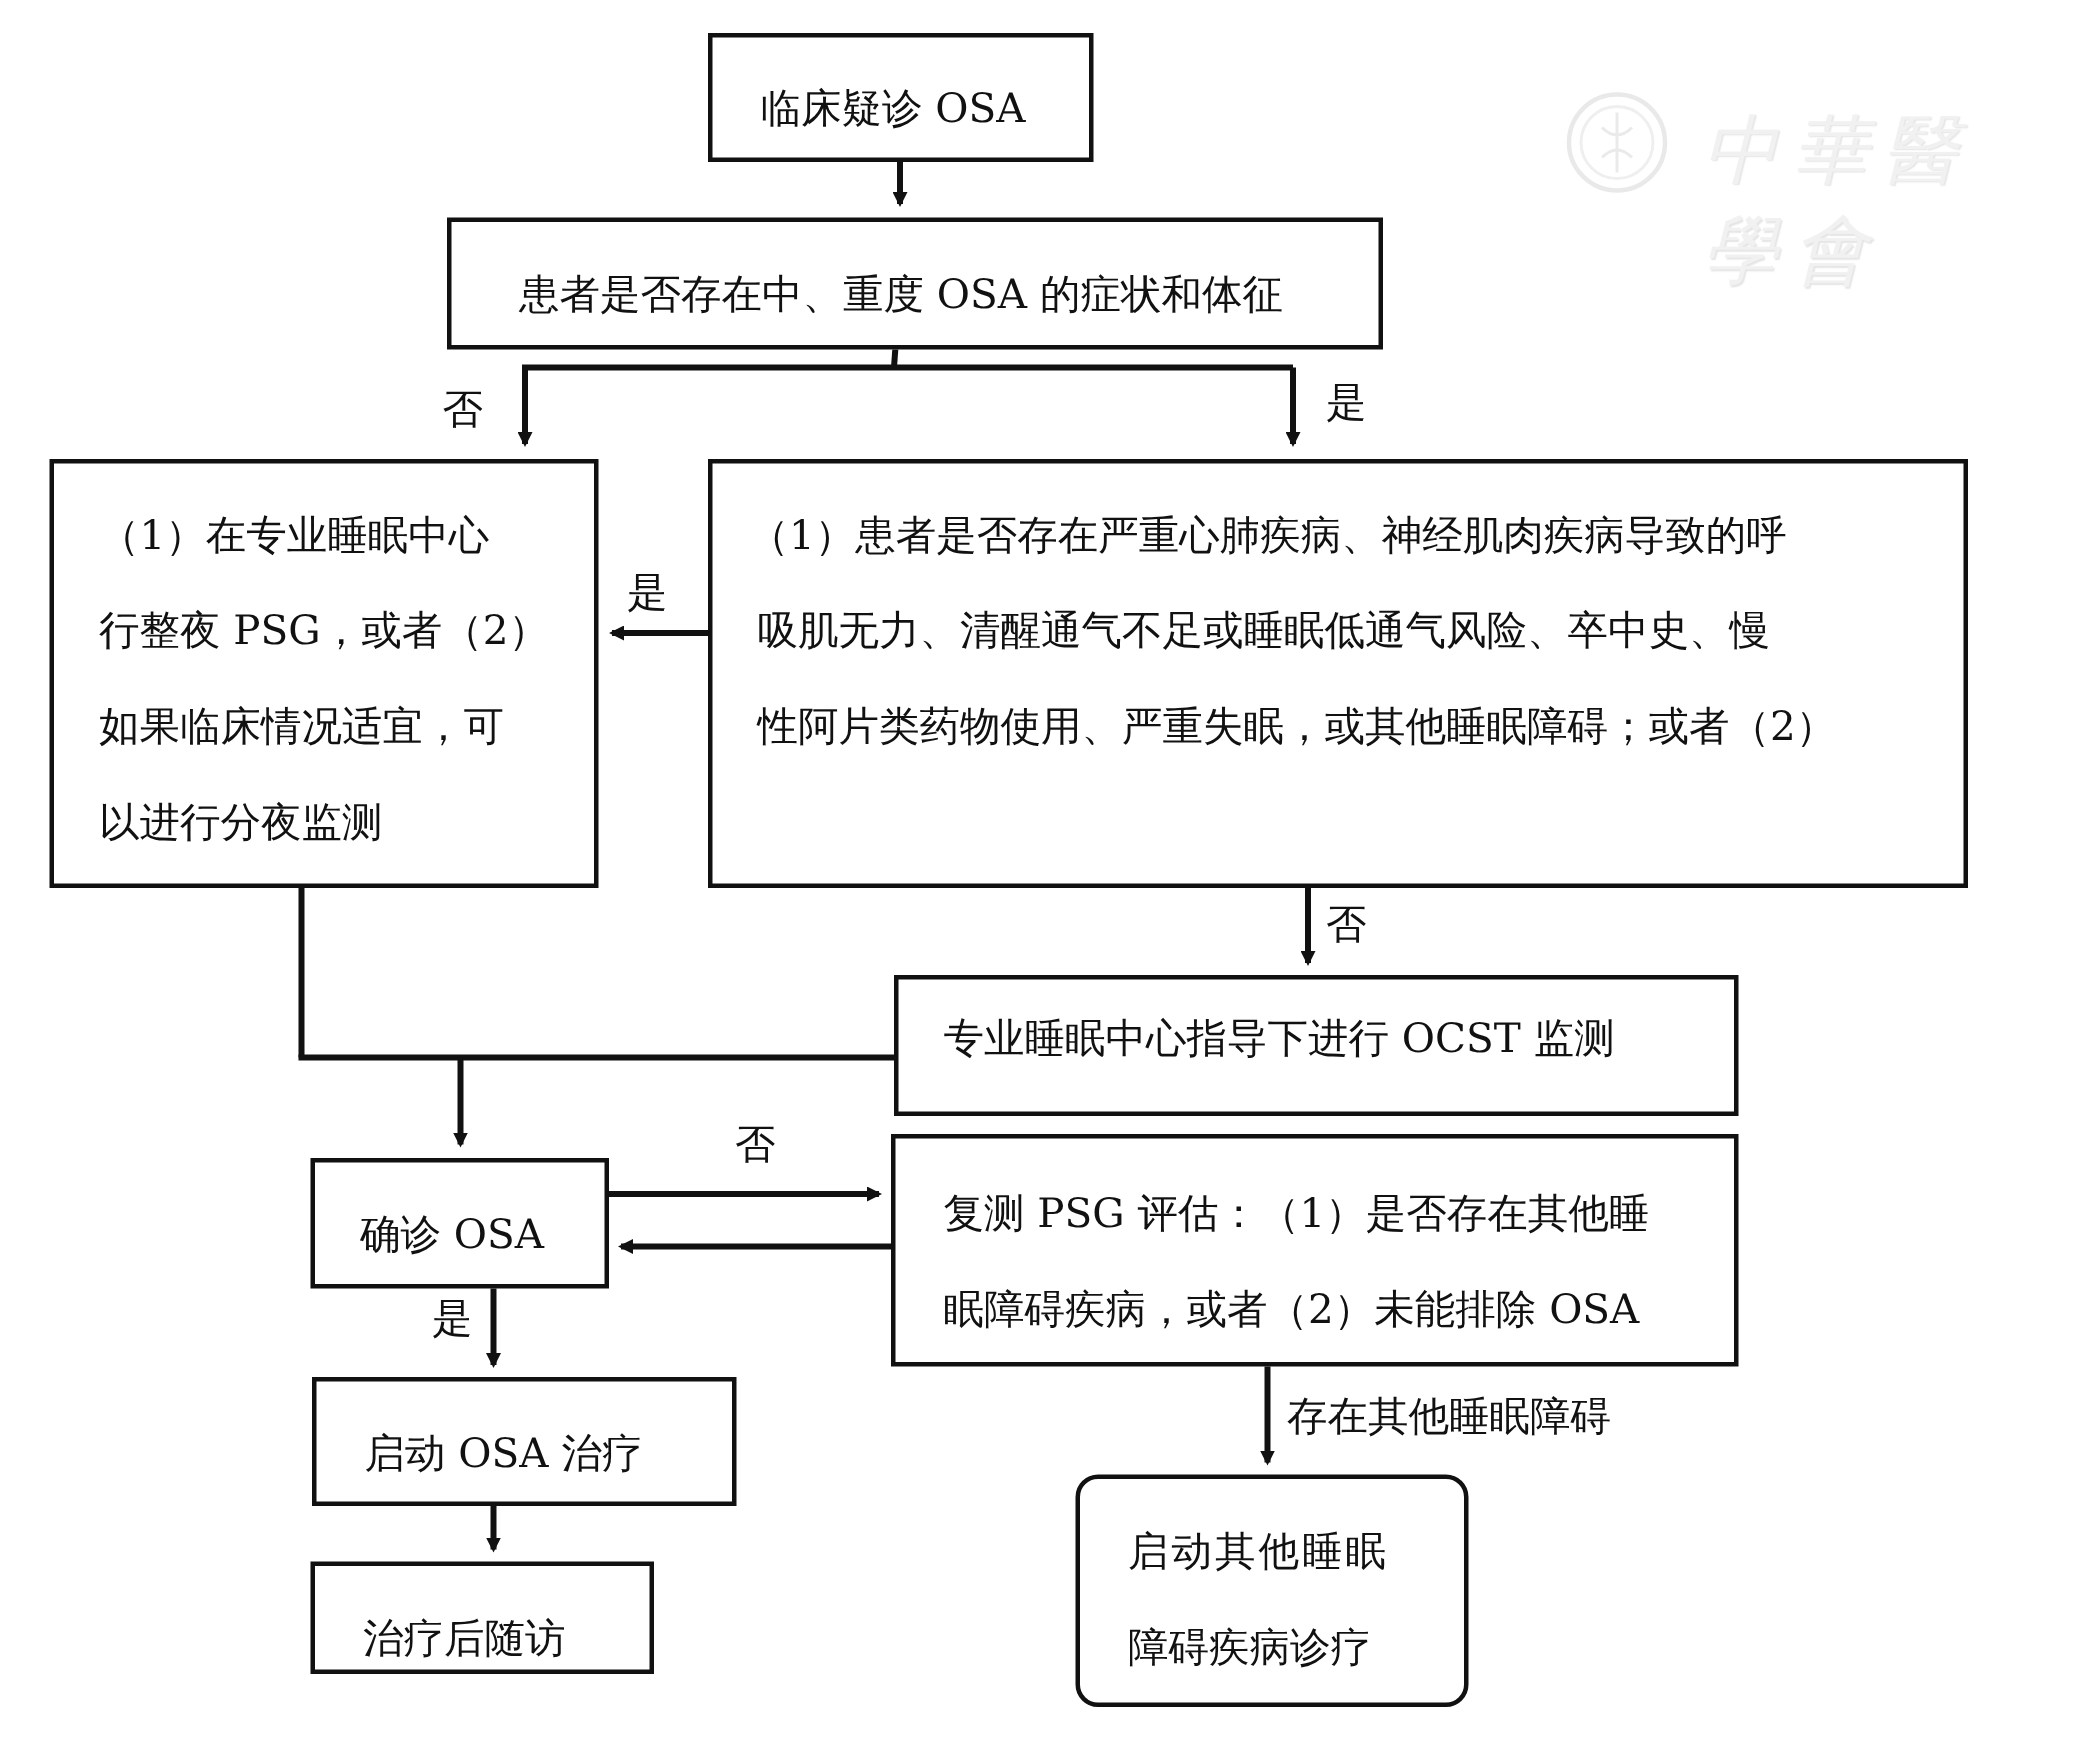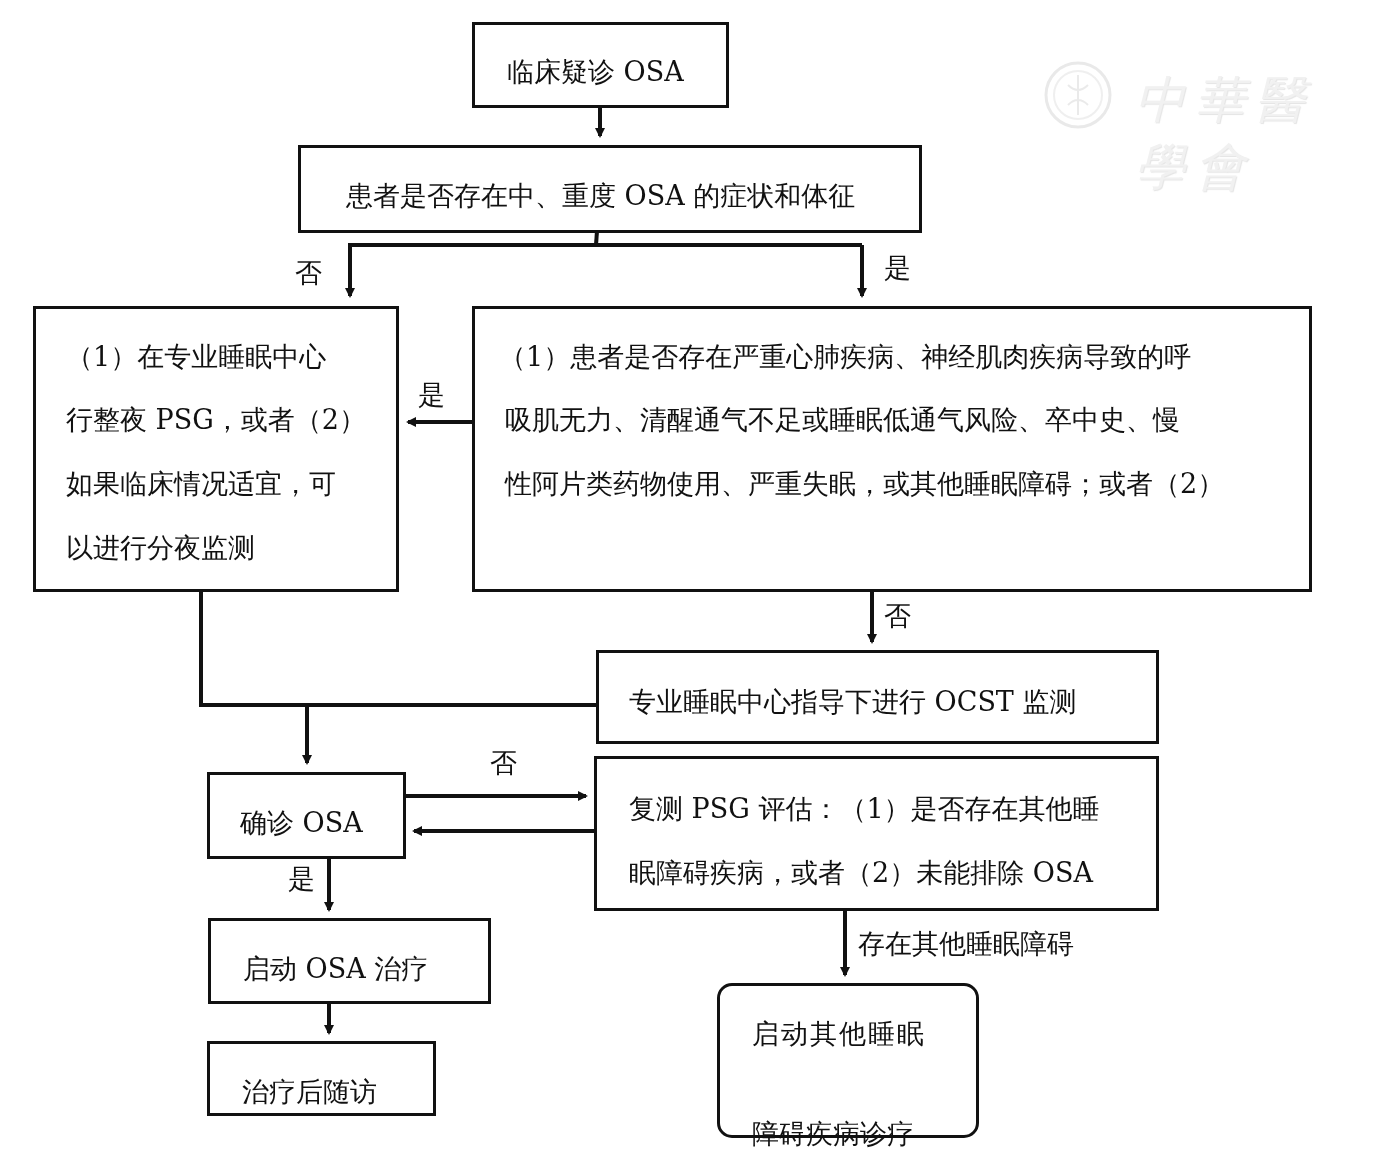--- a/index.html
+++ b/index.html
@@ -75,21 +75,21 @@
   <span class="txt" style="left:30px;top:221px;">以进行分夜监测</span>
 </div>
 
 <div class="box" style="left:472px;top:306px;width:840px;height:286px;">
   <span class="txt" style="left:24px;top:30px;">（1）患者是否存在严重心肺疾病、神经肌肉疾病导致的呼</span>
   <span class="txt" style="left:30px;top:93px;">吸肌无力、清醒通气不足或睡眠低通气风险、卒中史、慢</span>
   <span class="txt" style="left:30px;top:157px;">性阿片类药物使用、严重失眠，或其他睡眠障碍；或者（2）</span>
 </div>
 
 <div class="box" style="left:596px;top:650px;width:563px;height:94px;">
-  <span class="txt" style="left:30px;top:31px;">专业睡眠中心指导下进行 OCST 监测</span>
+  <span class="txt" style="left:30px;top:21px;">专业睡眠中心指导下进行 OCST 监测</span>
 </div>
 
 <div class="box" style="left:207px;top:772px;width:199px;height:87px;">
   <span class="txt" style="left:30px;top:30px;">确诊 OSA</span>
 </div>
 
 <div class="box" style="left:594px;top:756px;width:565px;height:155px;">
   <span class="txt" style="left:32px;top:32px;">复测 PSG 评估：（1）是否存在其他睡</span>
   <span class="txt" style="left:32px;top:96px;">眠障碍疾病，或者（2）未能排除 OSA</span>
 </div>
@@ -97,21 +97,21 @@
 <div class="box" style="left:208px;top:918px;width:283px;height:86px;">
   <span class="txt" style="left:32px;top:30px;">启动 OSA 治疗</span>
 </div>
 
 <div class="box" style="left:207px;top:1041px;width:229px;height:75px;">
   <span class="txt" style="left:32px;top:30px;">治疗后随访</span>
 </div>
 
 <div class="box" style="left:717px;top:983px;width:262px;height:155px;border-radius:15px;">
   <span class="txt" style="left:32px;top:30px;letter-spacing:2px;">启动其他睡眠</span>
-  <span class="txt" style="left:32px;top:94px;margin-top:36px;">障碍疾病诊疗</span>
+  <span class="txt" style="left:32px;top:94px;">障碍疾病诊疗</span>
 </div>
 
 <span class="lbl" style="left:295px;top:255px;">否</span>
 <span class="lbl" style="left:884px;top:250px;">是</span>
 <span class="lbl" style="left:418px;top:377px;">是</span>
 <span class="lbl" style="left:884px;top:598px;">否</span>
 <span class="lbl" style="left:490px;top:745px;">否</span>
 <span class="lbl" style="left:288px;top:861px;">是</span>
 <span class="lbl" style="left:858px;top:926px;">存在其他睡眠障碍</span>
 

